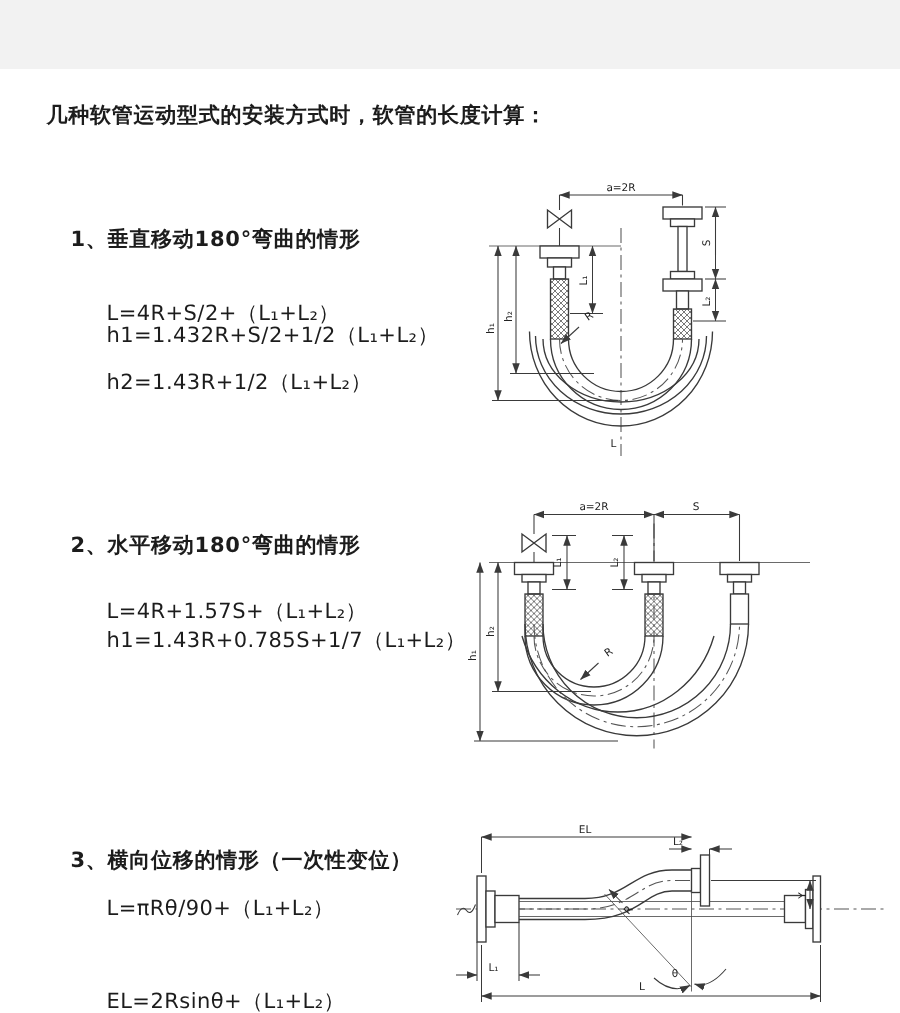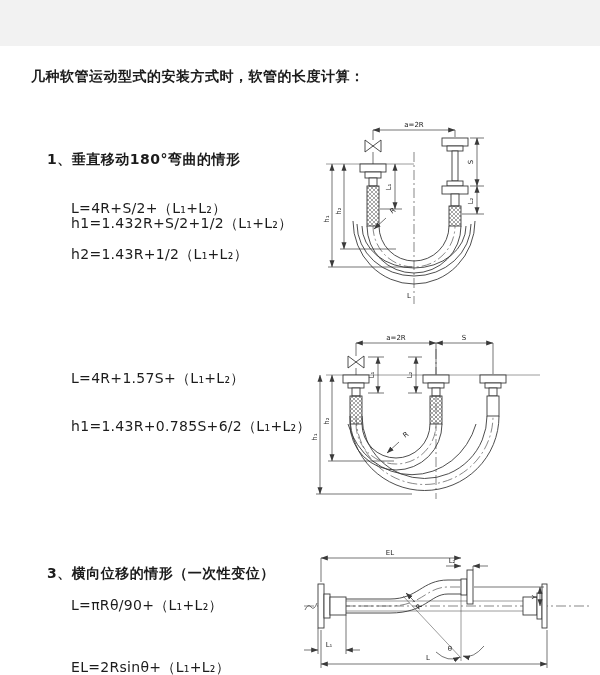--- a/index.html
+++ b/index.html
@@ -122,22 +122,23 @@
     </g>
 
     <g>
       <line class="dim" x1="76" y1="104" x2="64" y2="115" marker-end="url(#d1a)"></line>
       <text x="82" y="100" font-size="8" transform="rotate(-35 82 100)">R</text>
     </g>
 
     <text class="lblL" x="99" y="184" text-anchor="middle">L</text>
   </svg>
 
-  <div class="formula" style="top:324px">L=4R+1.57S+（L₁+L₂）</div>
-  <div class="formula" style="top:372px">h1=1.43R+0.785S+6/2（L₁+L₂）</div>
+  <div class="sec-heading" style="top:309px">2、水平移动180°弯曲的情形</div>
+  <div class="formula" style="top:353px">L=4R+1.57S+（L₁+L₂）</div>
+  <div class="formula" style="top:372px">h1=1.43R+0.785S+1/7（L₁+L₂）</div>
 
   <svg class="dsvg" style="left:308px; top:283px" width="292" height="178" viewBox="0 0 292 178">
     <defs>
       <marker id="d2a" markerUnits="userSpaceOnUse" markerWidth="8" markerHeight="7" refX="6.8" refY="3.5" orient="auto-start-reverse">
         <path d="M0,1 L7,3.5 L0,6 Z" fill="#3a3a3a"></path>
       </marker>
       <pattern id="d2h" width="4" height="4" patternUnits="userSpaceOnUse">
         <path d="M0,0 L4,4 M4,0 L0,4" stroke="#6a6a6a" stroke-width="0.6"></path>
       </pattern>
     </defs>

